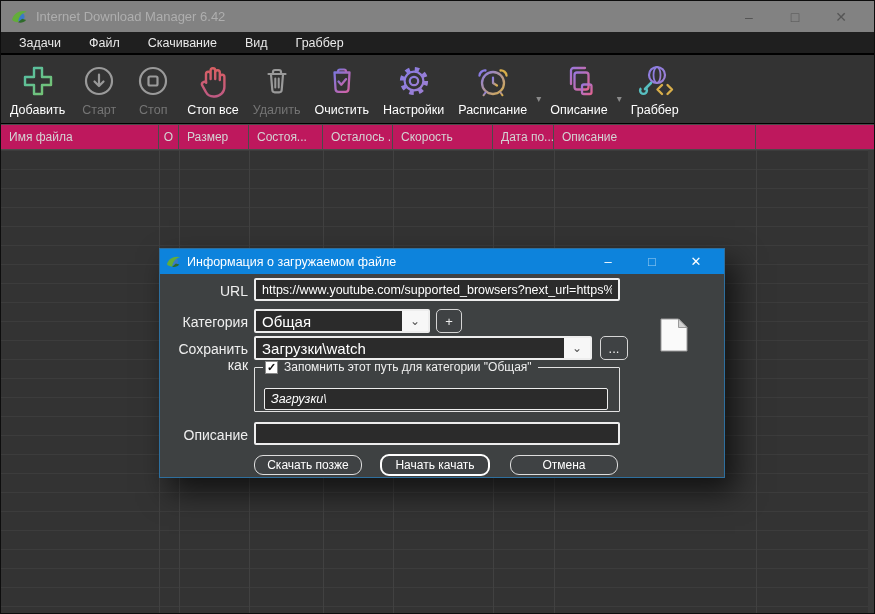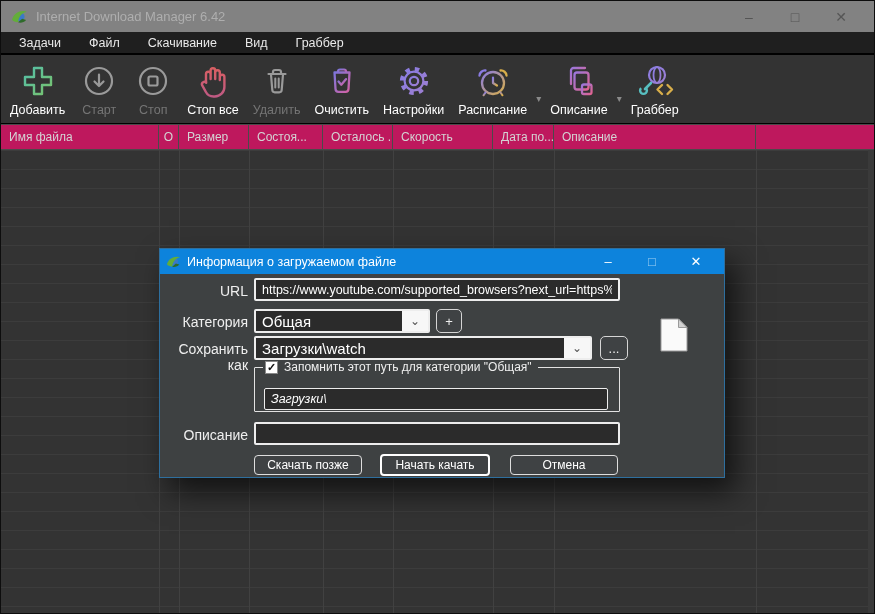--- a/index.html
+++ b/index.html
@@ -65,21 +65,21 @@
   .sq-btn { position:absolute; background:#3f4244; border:1.5px solid #d5d5d5; border-radius:5px;
             color:#eeeeee; font-size:13px; display:flex; align-items:center; justify-content:center;
             font-family:"Liberation Sans", sans-serif; }
   .groupbox { position:absolute; left:94px; top:86px; width:366px; height:52px;
               border:1px solid #e2e2e2; border-radius:1px; }
   .groupbox legend { margin-left:8px; padding:0 6px 0 2px; color:#efefef; font-size:12px;
                      display:flex; align-items:center; white-space:nowrap; }
   .checkbox { width:13px; height:13px; background:#ffffff; border:1px solid #888; margin-right:6px;
               display:inline-flex; align-items:center; justify-content:center;
               color:#111; font-size:11px; font-weight:bold; line-height:1; }
-  .btn { position:absolute; height:20px; background:#3f4244; border:1px solid #dedede; border-radius:4px;
+  .btn { position:absolute; height:20px; background:#3f4244; border:1px solid #dedede; border-radius:9px;
          color:#ffffff; font-size:12px; display:flex; align-items:center; justify-content:center;
          font-family:"Liberation Sans", sans-serif; }
   .btn.default { border:2px solid #ffffff; }
   .file-icon { position:absolute; left:500px; top:44px; }
 </style>
 </head>
 <body>
 
 <svg width="0" height="0" style="position:absolute">
   <defs>

